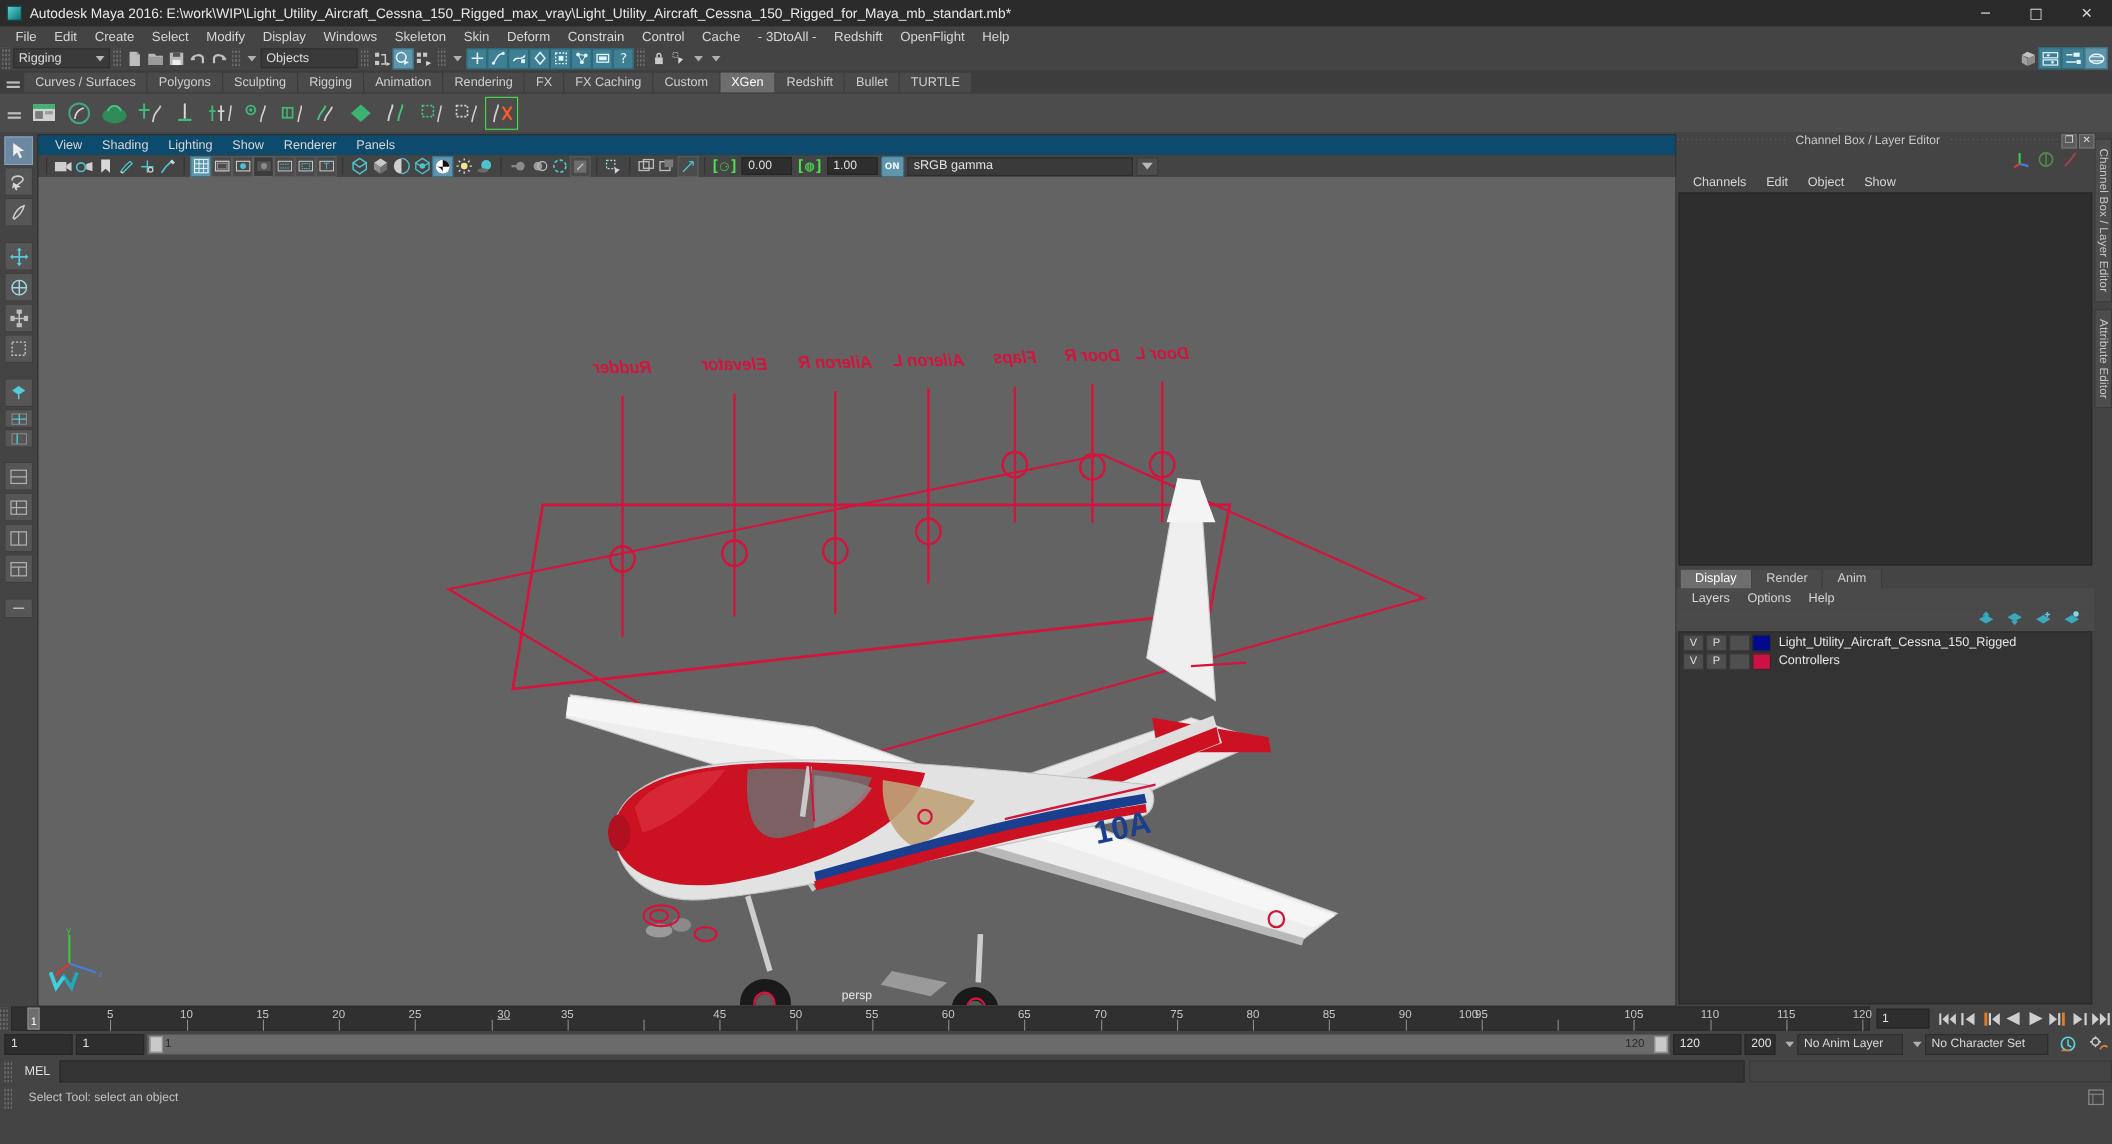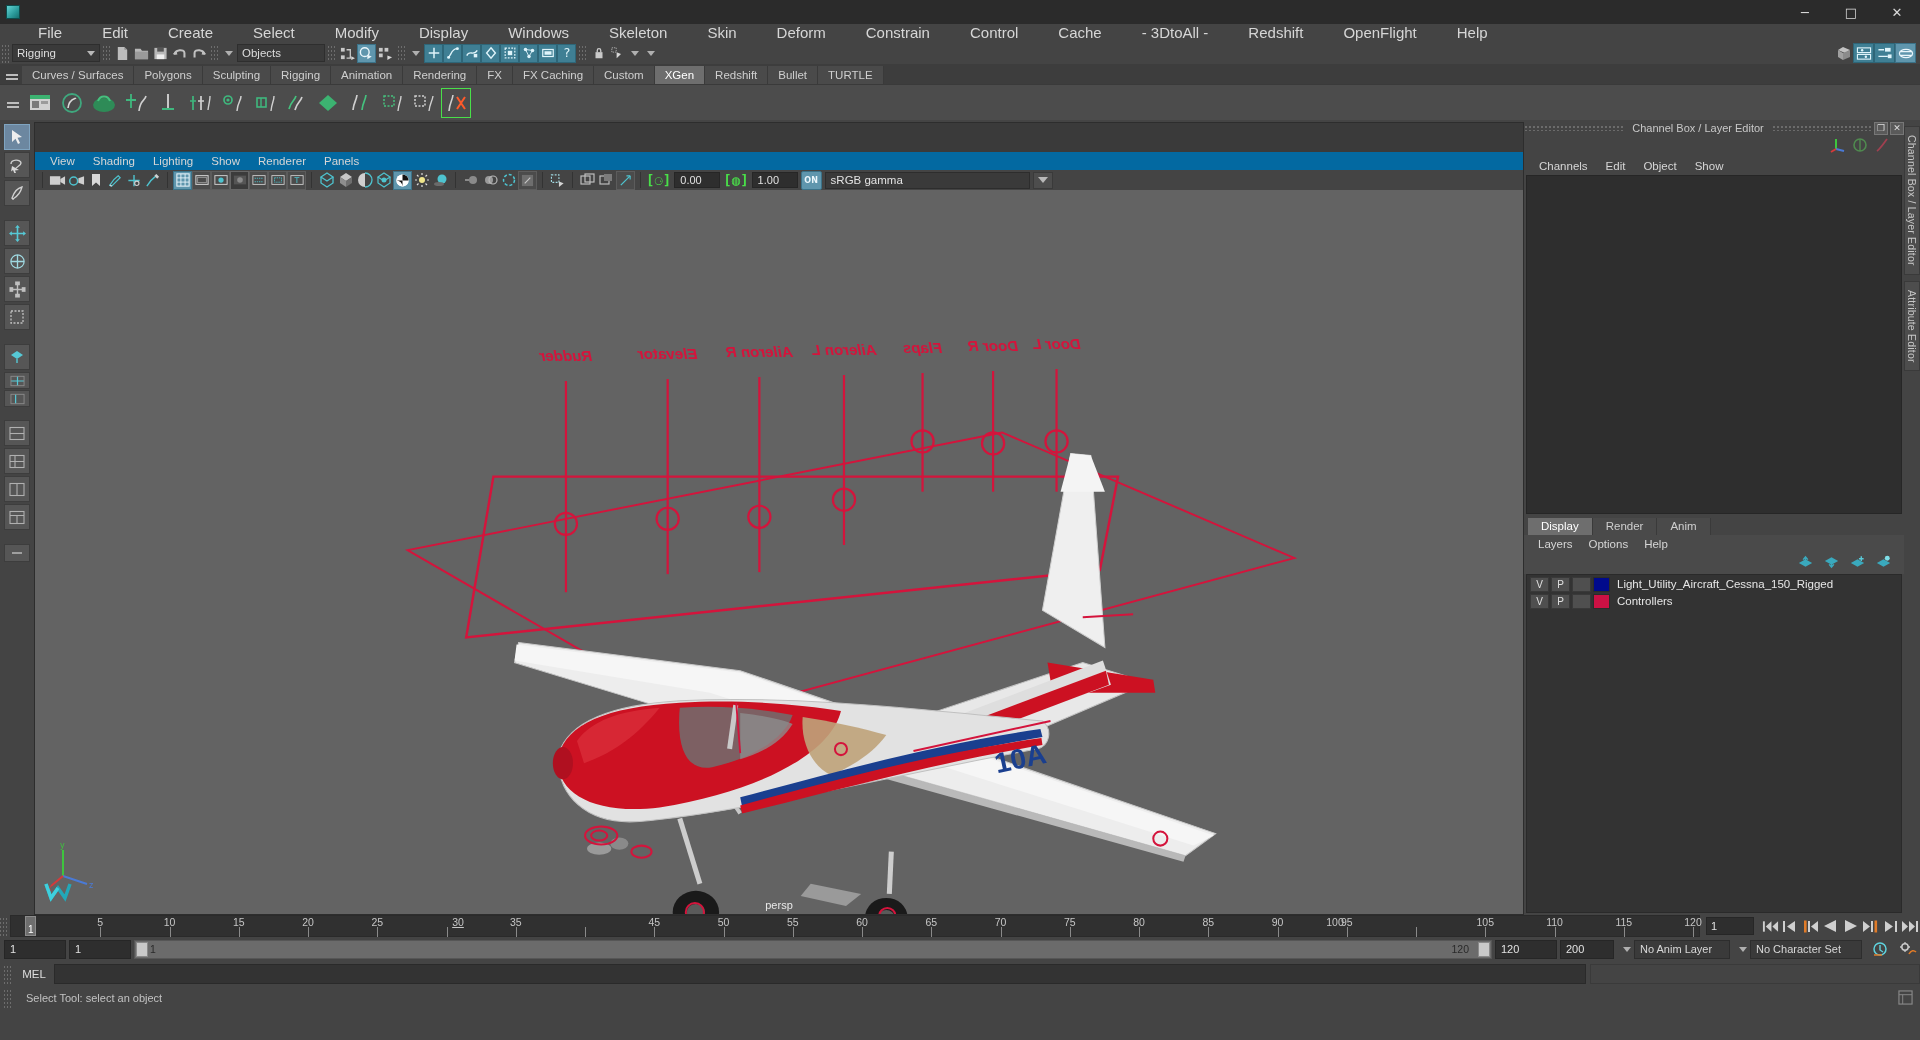--- a/index.html
+++ b/index.html
@@ -26,21 +26,21 @@
   .titlebar .title-text { font-size:12.5px; color:#e8e8e8; white-space:nowrap; }
   .win-btns { position:absolute; right:0; top:0; height:24px; display:flex; }
   .win-btns div {
     width:46px; height:24px; display:flex; align-items:center; justify-content:center;
     color:#d8d8d8; font-size:13px; font-family:"DejaVu Sans", sans-serif;
   }
 
   
   .menubar { height:18px; background:#444444; display:flex; align-items:center; padding-left:6px; }
   .menubar span {
-    padding:0 8px; font-size:15px; color:#d6d6d6; line-height:18px; white-space:nowrap;margin-left:24px;
+    padding:0 8px; font-size:12px; color:#d6d6d6; line-height:18px; white-space:nowrap;
   }
 
   
   .statusbar { height:22px; background:#444444; display:flex; align-items:center; padding-left:2px; position:relative; }
   .gripper {
     width:7px; height:20px; flex:none; margin-right:3px;
     background-image:radial-gradient(#6d6d6d 0.8px, transparent 0.9px);
     background-size:3px 4px; background-position:2px 1px;
   }
   .sep { width:1px; height:16px; background:#333; margin:0 5px; flex:none; }
@@ -84,21 +84,21 @@
   .toolbox {
     width:34px; background:#444; padding-top:4px; display:flex; flex-direction:column; align-items:center;
   }
   .tb-item { width:26px;height:26px;margin-bottom:2px;background:#565656;border:1px solid #3d3d3d;display:flex;align-items:center;justify-content:center;}
   .tb-item.on { background:#6c87a0; border-color:#7fa4c0; }
   .tb-gap { height:12px; }
   .tb-small { width:26px;height:17px;margin-bottom:1px;background:#565656;border:1px solid #3d3d3d;display:flex;align-items:center;justify-content:center;}
 
   
   .vpanel { flex:1; display:flex; flex-direction:column; background:#3a3a3a; border:1px solid #2d2d2d; margin:2px 0 0 0;}
-  .vp-menubar { height:18px; background:#0369a1; display:flex; align-items:flex-start; padding-left:6px;margin-top:29px; }
+  .vp-menubar { height:18px; background:#0c4a6e; display:flex; align-items:flex-start; padding-left:6px; }
   .vp-menubar span { padding:0 9px; font-size:11.5px; color:#d6d6d6; line-height:18px;}
   .vp-toolbar { height:20px; background:#444; display:flex; align-items:center; padding-left:2px; }
   .vnum { height:16px; min-width:46px; background:#2e2e2e; border:1px solid #262626; color:#e0e0e0;
           font-size:11px; display:flex; align-items:center; padding:0 5px; }
   .gbrk { color:#49e049; font-size:14px; font-weight:bold; font-family:"DejaVu Sans Mono", monospace; }
   .ocio { height:17px; width:205px; background:#3a3a3a; border:1px solid #2d2d2d; display:flex; align-items:center; padding:0 5px; color:#e2e2e2; font-size:11.5px;}
   .ocio-arrow { width:20px;height:17px;background:#4d4d4d;border:1px solid #3a3a3a;display:flex;align-items:center;justify-content:center;flex:none;}
 
   .viewport { flex:1; position:relative; background:#636363; overflow:hidden; }
   .vp-label { position:absolute; bottom:3px; left:0; right:0; text-align:center; font-size:11px; color:#e8e8e8; }
@@ -162,20 +162,21 @@
   .help-text { font-size:11px; color:#c2c2c2; margin-left:12px;}
   .help-right { margin-left:auto; width:16px;height:16px;margin-right:6px;}
 </style>
 </head>
 <body>
 
 <div class="app">
 
   <div class="titlebar">
     <div class="app-icon"></div>
+    <div class="title-text">Autodesk Maya 2016: E:\work\WIP\Light_Utility_Aircraft_Cessna_150_Rigged_max_vray\Light_Utility_Aircraft_Cessna_150_Rigged_for_Maya_mb_standart.mb*</div>
     <div class="win-btns">
       <div>─</div>
       <div>□</div>
       <div class="close">✕</div>
     </div>
   </div>
 
   <div class="menubar">
     <span>File</span>
     <span>Edit</span>
@@ -1101,21 +1102,21 @@
     <div class="tl-range">
       <div class="rfield" style="width:62px">1</div>
       <div class="rfield" style="width:62px">1</div>
       <div class="rangebar">
         <div class="handle" style="left:1px"></div>
         <span class="lbl" style="left:15px">1</span>
         <span class="lbl" style="right:22px">120</span>
         <div class="handle" style="right:1px"></div>
       </div>
       <div class="rfield" style="width:62px">120</div>
-      <div class="rfield" style="width:54px">200</div>
+      <div class="rfield" style="width:28px">200</div>
       <span class="dd-arrow"></span>
       <div class="dropdown" style="width:96px">No Anim Layer</div>
       <span class="dd-arrow"></span>
       <div class="dropdown" style="width:112px">No Character Set</div>
       <div style="width:24px;display:flex;align-items:center;justify-content:center;margin-left:4px;">
         <svg width="18" height="16" viewBox="0 0 18 16">
             <circle cx="8" cy="8" r="6" fill="none" stroke="#5fd3de" stroke-width="1.5"></circle>
             <path d="M8 4v5l3 2" stroke="#5fd3de" stroke-width="1.4" fill="none"></path>
             <path d="M2 14h8" stroke="#e07b28" stroke-width="1.5"></path>
           </svg>

